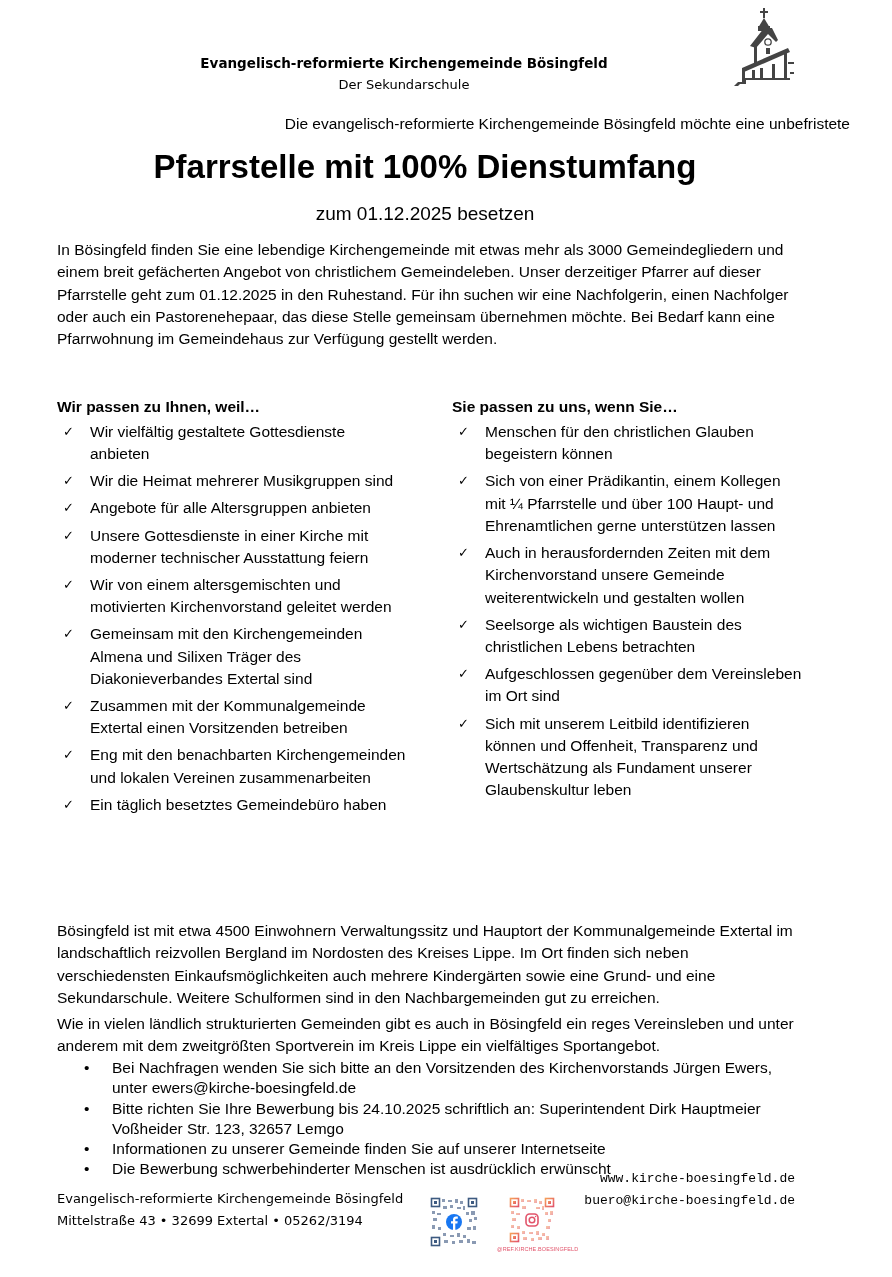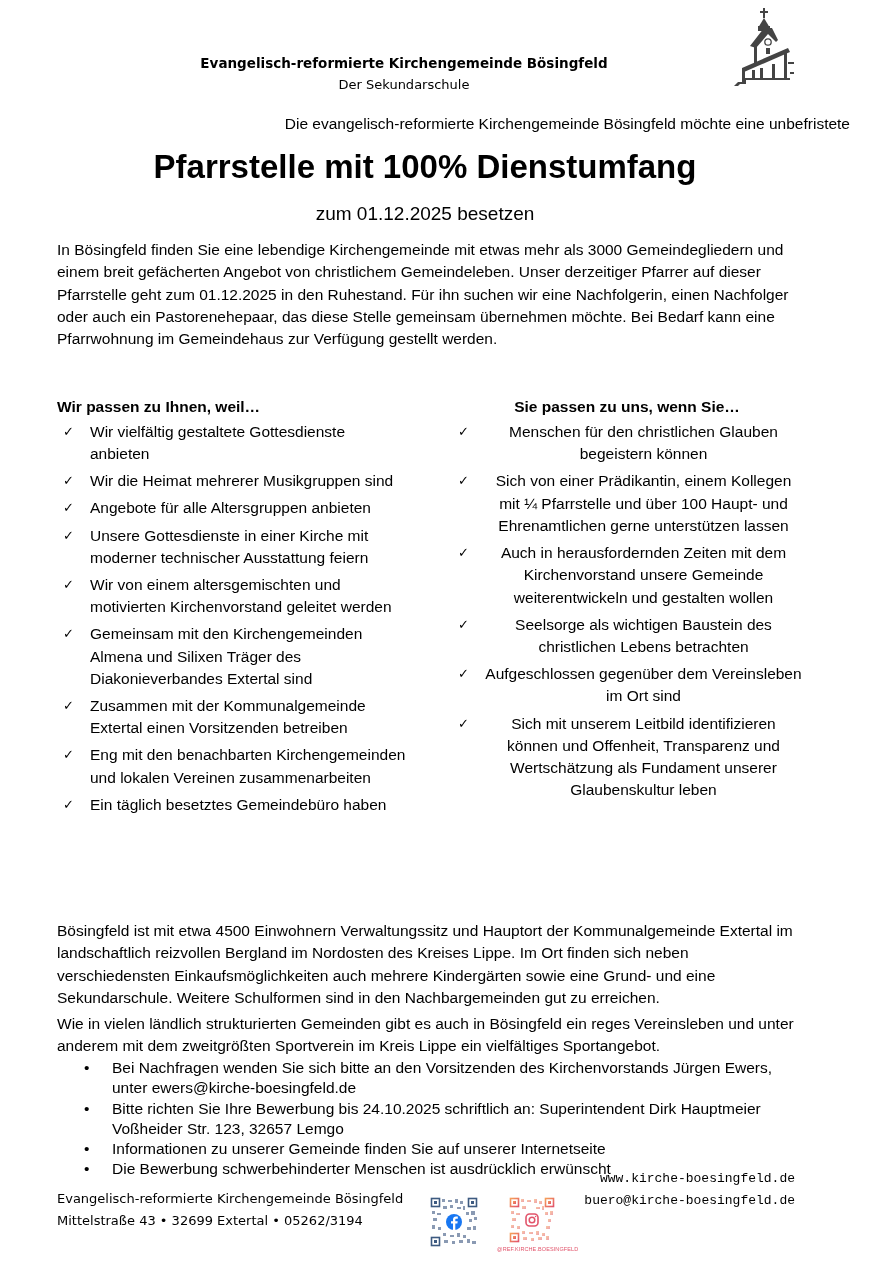--- a/index.html
+++ b/index.html
@@ -8,21 +8,21 @@
   .church { left: 728px; top: 6px; width: 72px; width: 72px; height: 80px; }
   .org-title { left: 0; width: 808px; top: 55px; text-align: center; font-family: "DejaVu Sans", sans-serif; font-weight: bold; font-size: 13.5px; }
   .org-sub { left: 0; width: 808px; top: 77px; text-align: center; font-family: "DejaVu Sans", sans-serif; font-size: 13px; }
   .intro { left: 0; width: 850px; top: 115px; text-align: right; font-size: 15.5px; }
   .headline { left: 0; width: 850px; top: 148px; text-align: center; font-size: 33px; font-weight: bold; }
   .date-line { left: 0; width: 850px; top: 203px; text-align: center; font-size: 19px; }
   .para { left: 57px; width: 740px; font-size: 15.5px; line-height: 22.3px; }
   .p1 { top: 239px; }
   .col-head { font-size: 15.5px; font-weight: bold; top: 398px; }
   .col-left { left: 57px; width: 350px; }
-  .col-right { left: 452px; width: 350px; text-align: center; }
+  .col-right { left: 452px; width: 350px; }
   ul.check { list-style: none; margin: 0; padding: 0; position: absolute; top: 421px; font-size: 15.5px; line-height: 22.3px; }
   ul.check li { position: relative; padding-left: 33px; margin-bottom: 4.8px; }
   ul.check li .ck { position: absolute; left: 6px; top: 0; font-size: 13px; }
   .p2 { top: 920px; }
   .p3 { top: 1013px; }
   ul.bullets { list-style: none; margin: 0; padding: 0; position: absolute; left: 84px; width: 710px; top: 1058px; font-size: 15.5px; line-height: 20.3px; }
   ul.bullets li { position: relative; padding-left: 28px; }
   ul.bullets li .bl { position: absolute; left: 0; top: 0; }
   .foot-left { left: 57px; top: 1188px; font-family: "DejaVu Sans", sans-serif; font-size: 13px; line-height: 22px; }
   .foot-right { right: 97px; top: 1168px; text-align: right; font-family: Liberation Mono, monospace; font-size: 13px; line-height: 22px; }

